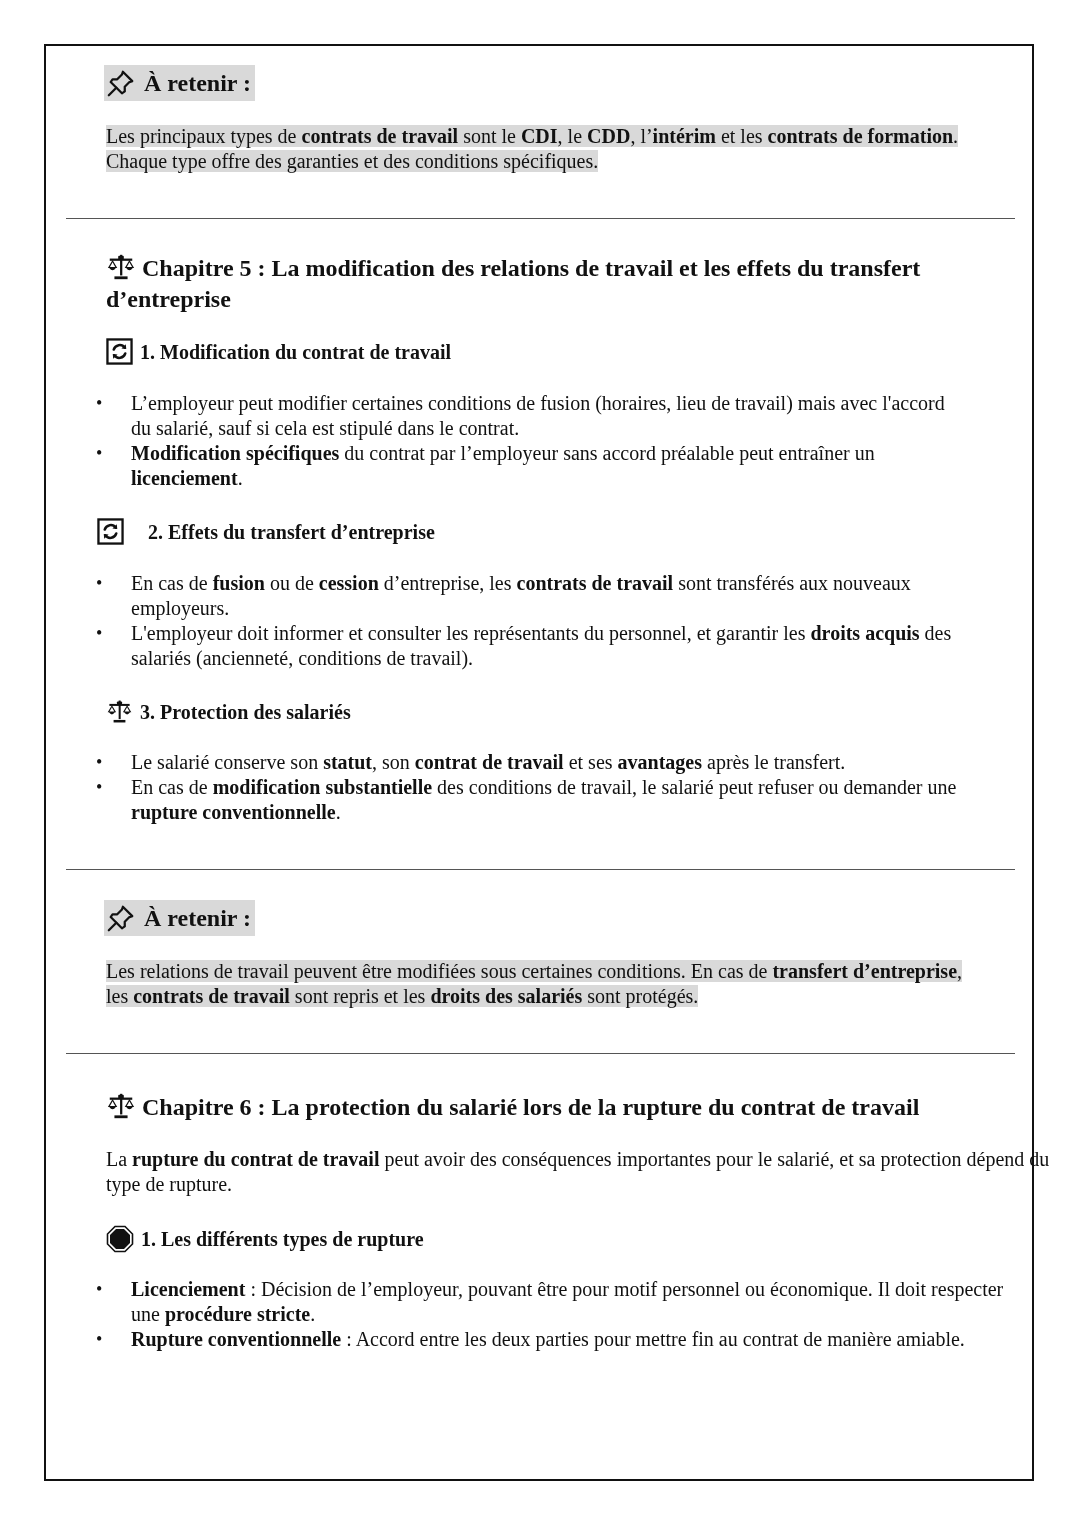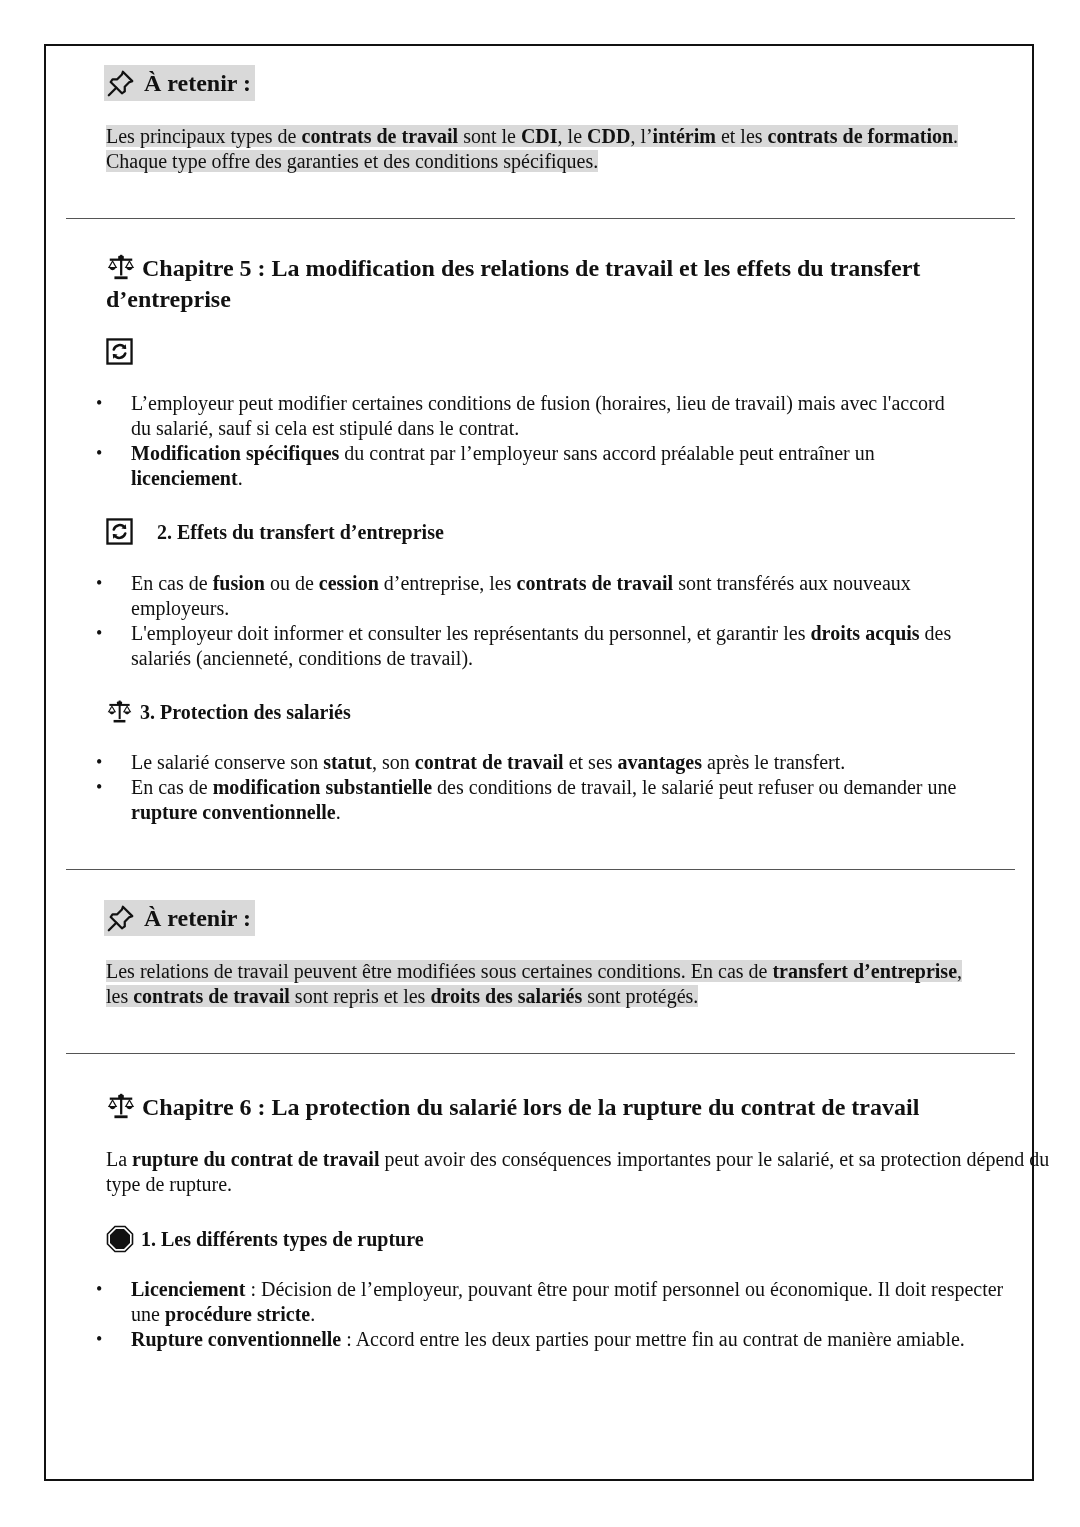--- a/index.html
+++ b/index.html
@@ -87,27 +87,28 @@
       </svg></span><span>Chapitre 5 : La modification des relations de travail et les effets du transfert</span><br>
   <span>d’entreprise</span>
 </div>
 
 <div class="abs section-title" style="left:66px; top:338px;">
   <span class="icon">
       <svg width="27" height="27">
         <use href="#sym-refresh"></use>
       </svg>
     </span>
+  <span>1. Modification du contrat de travail</span>
 </div>
 <ul class="abs bullets" style="left:66px; top:391px; width:900px;">
     <li><span>L’employeur peut modifier certaines conditions de fusion (horaires, lieu de travail) mais avec l'accord du salarié, sauf si cela est stipulé dans le contrat.</span></li>
     <li><b class="seg-b">Modification spécifiques</b><span> du contrat par l’employeur sans accord préalable peut entraîner un </span><b class="seg-b">licenciement</b><span>.</span></li>
   </ul>
 
-<div class="abs section-title" style="left:66px; top:518px;gap:24px;">
+<div class="abs section-title" style="left:57px; top:518px;gap:24px;">
   <span class="icon">
       <svg width="27" height="27">
         <use href="#sym-refresh"></use>
       </svg>
     </span>
   <span>2. Effets du transfert d’entreprise</span>
 </div>
 <ul class="abs bullets" style="left:66px; top:571px; width:935px;">
     <li><span>En cas de </span><b class="seg-b">fusion</b><span> ou de </span><b class="seg-b">cession</b><span> d’entreprise, les </span><b class="seg-b">contrats de travail</b><span> sont transférés aux nouveaux employeurs.</span></li>
     <li><span>L'employeur doit informer et consulter les représentants du personnel, et garantir les </span><b class="seg-b">droits acquis</b><span> des salariés (ancienneté, conditions de travail).</span></li>

